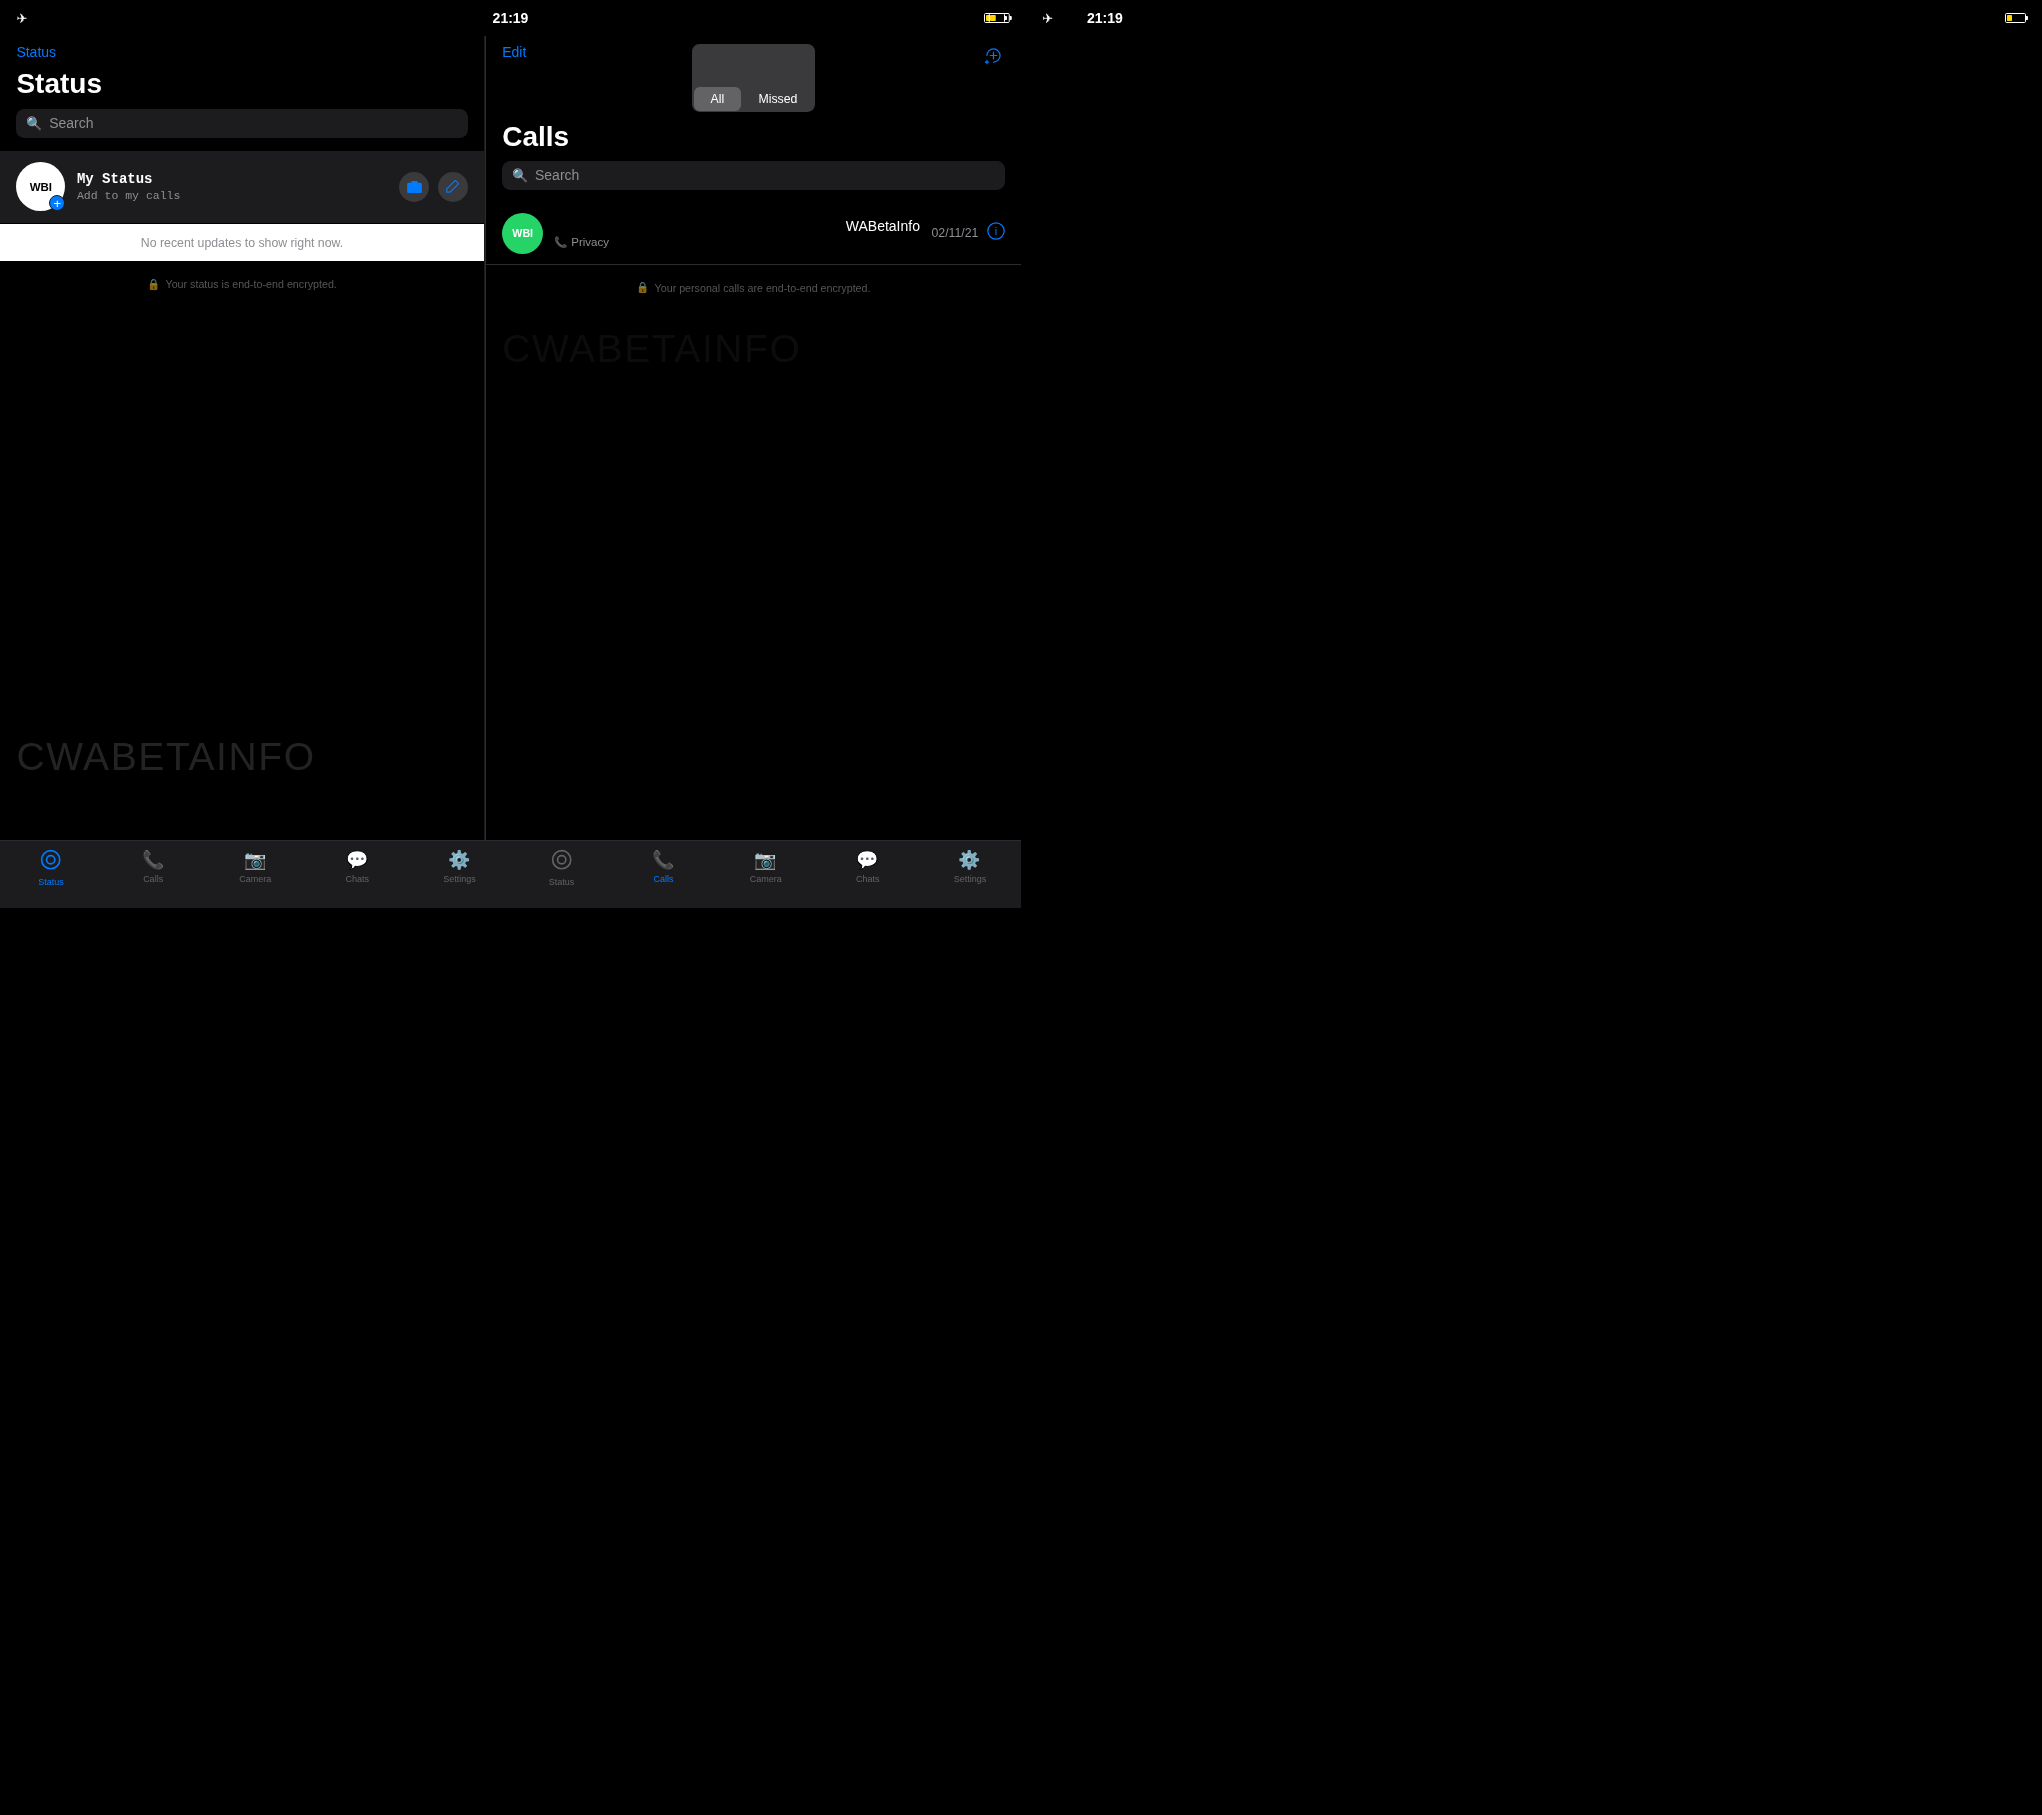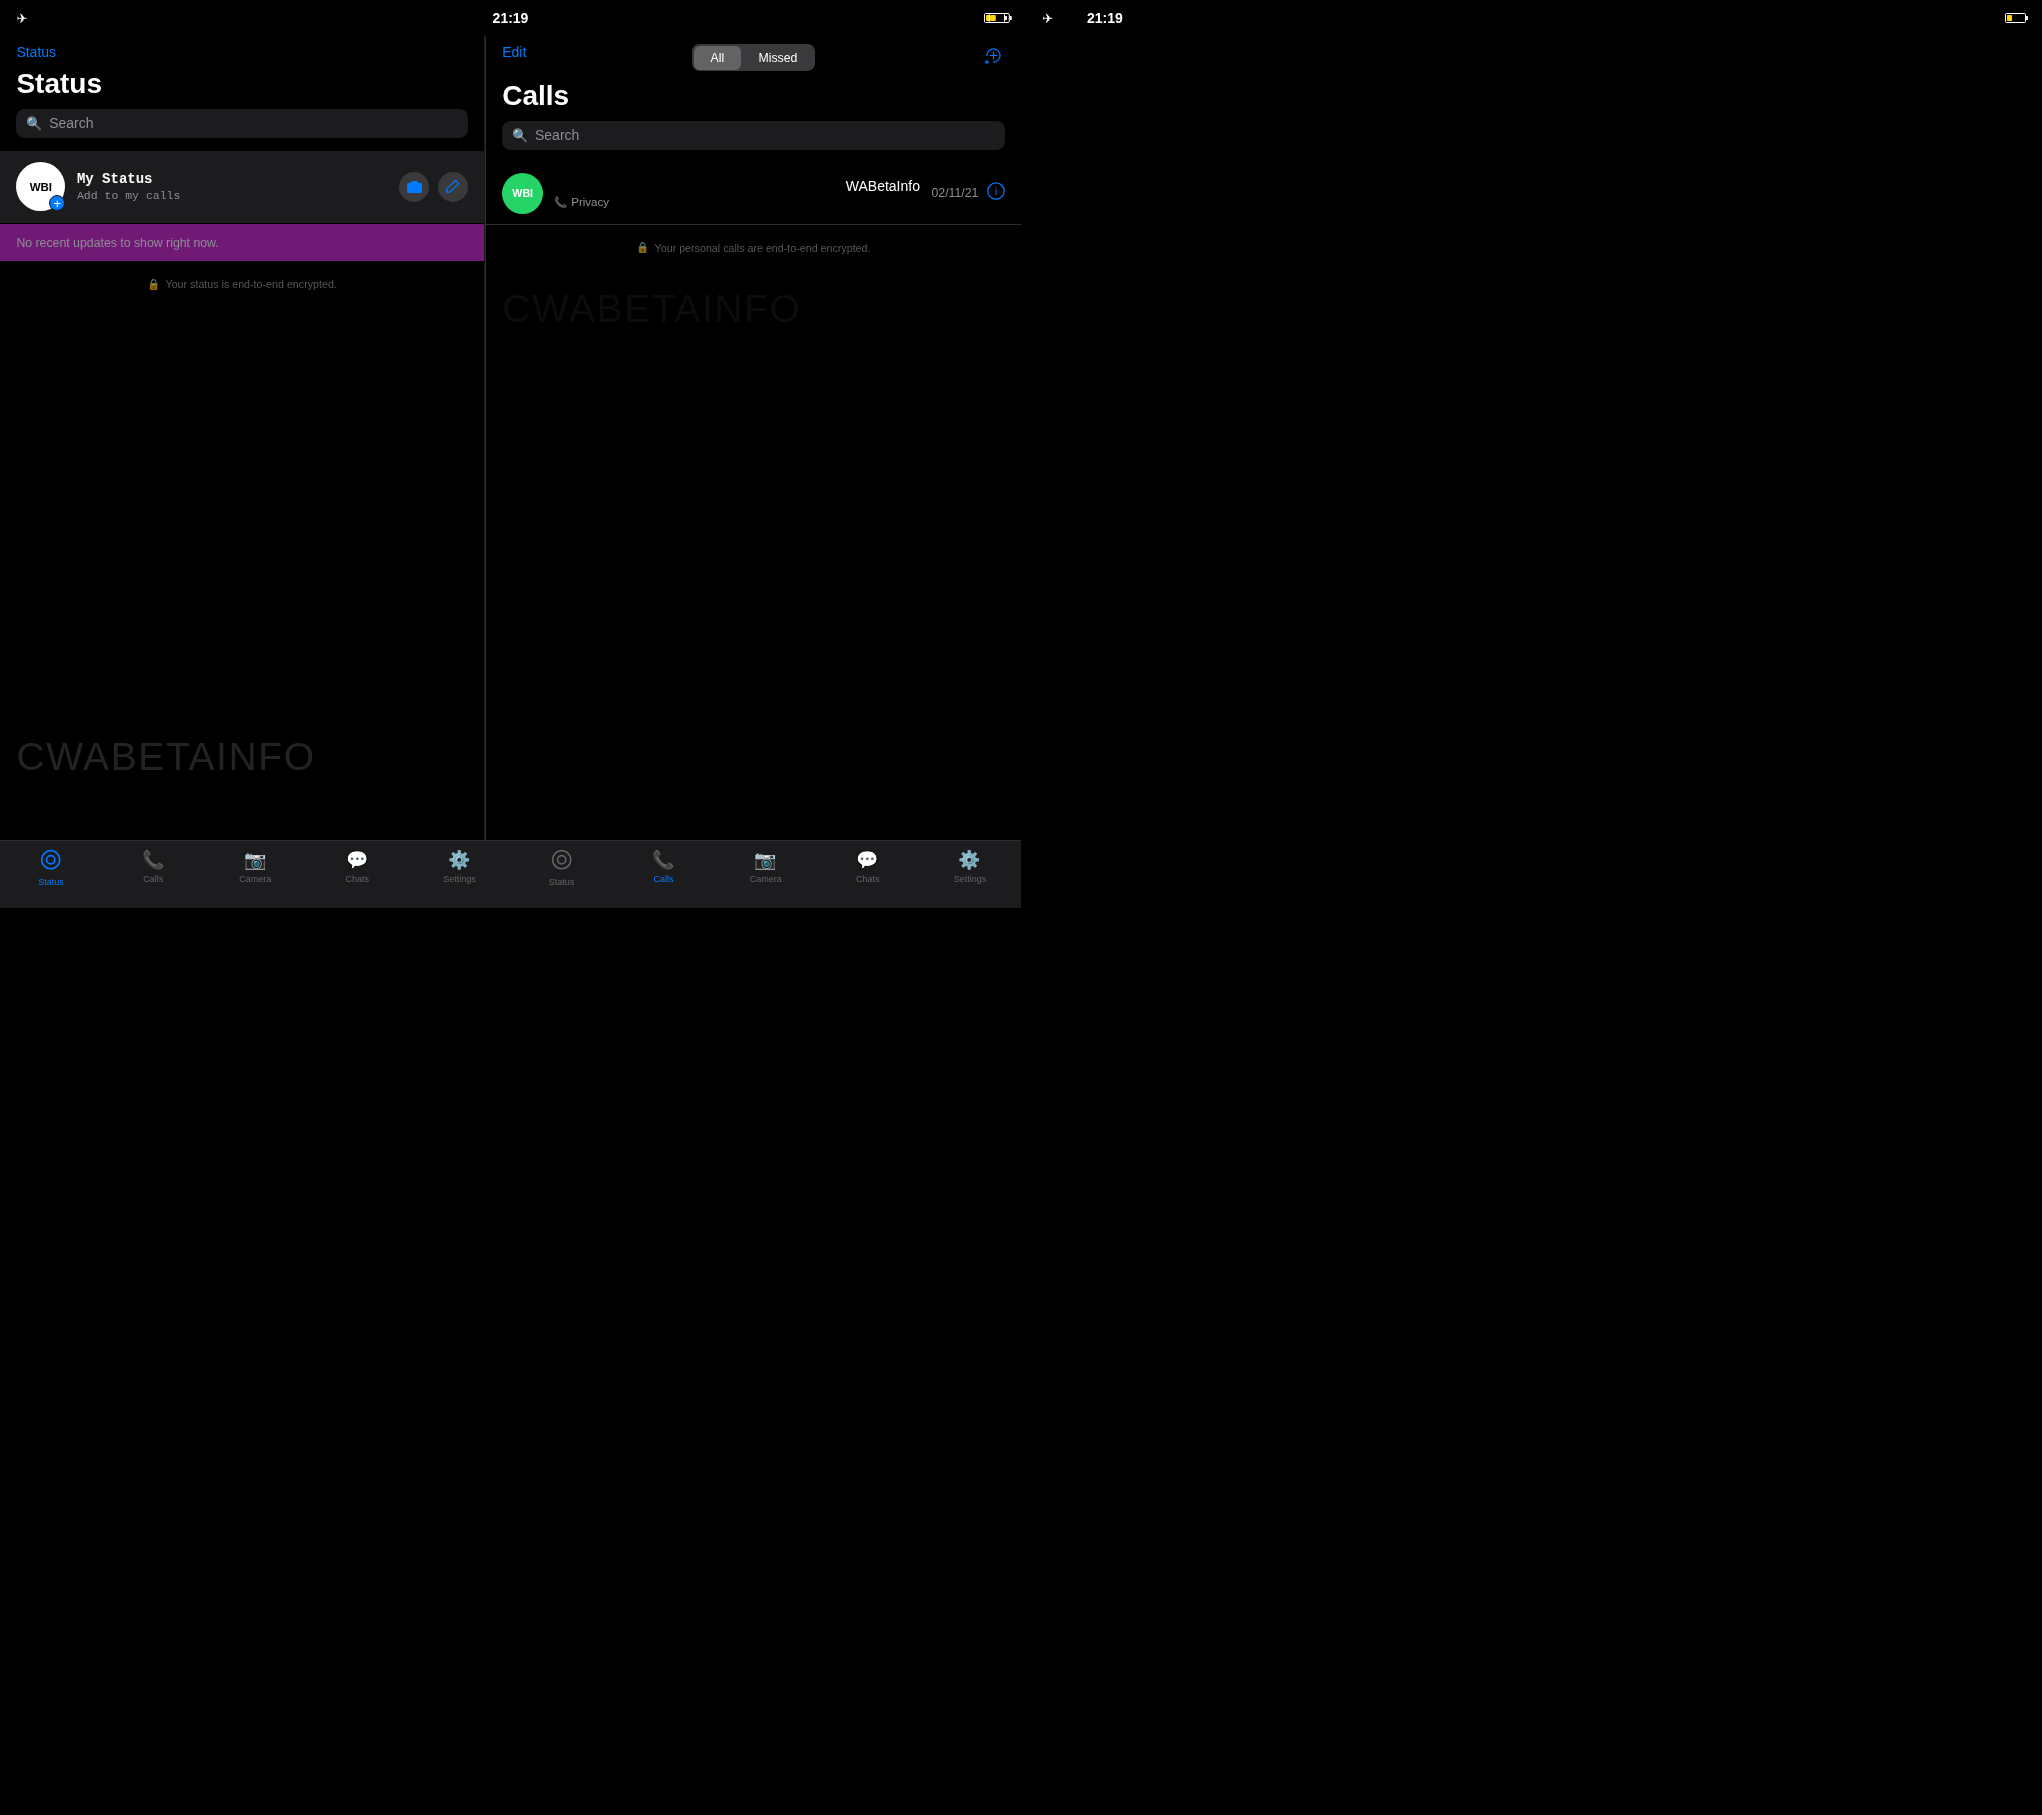--- a/index.html
+++ b/index.html
@@ -180,24 +180,24 @@
       display: flex;
       align-items: center;
       justify-content: center;
       cursor: pointer;
       color: #007AFF;
       font-size: 13px;
     }
 
     
     .no-updates {
-      background: #701a75;
+      background: #ffffff;
       padding: 11.5px 16.4px;
       margin-top: 1.6px;
-      text-align: left;
+      text-align: center;
       color: #8E8E93;
       font-size: 12.3px;
     }
 
     
     .encrypted-notice {
       display: flex;
       align-items: center;
       justify-content: center;
       gap: 5px;
@@ -249,20 +249,21 @@
       padding: 1.6px;
       gap: 1.6px;
     }
     .filter-tab {
       padding: 5px 16.4px;
       border-radius: 5.8px;
       font-size: 12.3px;
       font-weight: 500;
       cursor: pointer;
       color: #fff;
+      margin-top: 41px;
     }
     .filter-tab.active {
       background: #636366;
     }
     .add-call-btn {
       color: #007AFF;
       font-size: 18px;
       cursor: pointer;
     }
 

